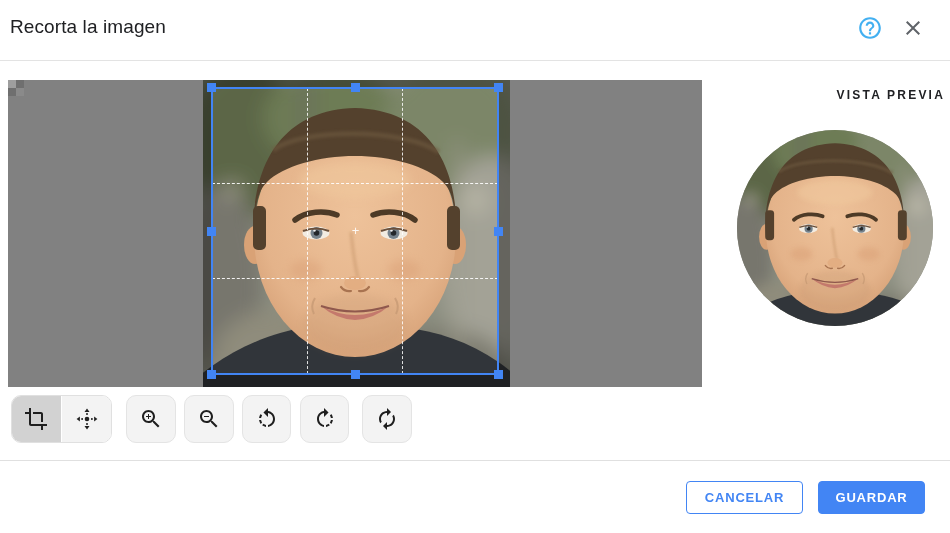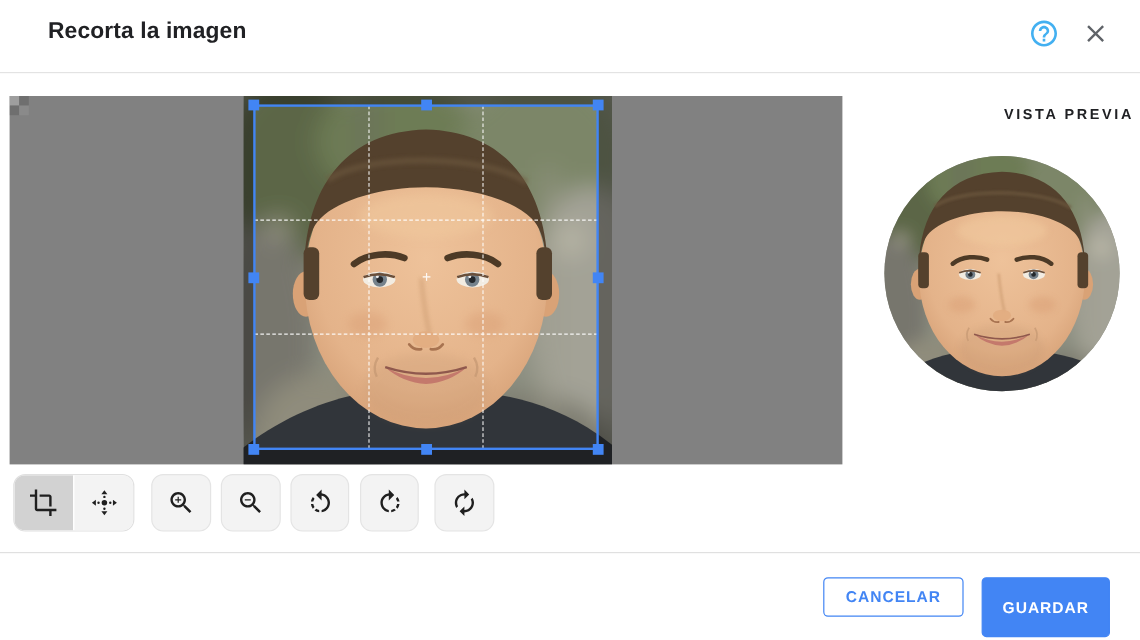--- a/index.html
+++ b/index.html
@@ -1,21 +1,21 @@
 <!DOCTYPE html>
 <html><head>
 <meta charset="utf-8">
 <style>
   * { margin:0; padding:0; box-sizing:border-box; }
   html,body { width:950px; height:533px; background:#fff; overflow:hidden;
               font-family:"Liberation Sans","DejaVu Sans",sans-serif; }
   .abs { position:absolute; }
 
   
-  #dialog-title { left:40px; top:16px; font-size:19px; color:#202124; letter-spacing:.1px;font-weight:bold; }
+  #dialog-title { left:10px; top:16px; font-size:19px; color:#202124; letter-spacing:.1px; }
   #help-btn  { left:856px; top:15px; width:28px; height:28px; border:none; background:none; cursor:pointer; }
   #close-btn { left:900px; top:16px; width:26px; height:26px; border:none; background:none; cursor:pointer; }
   .hdr-divider { left:0; top:60px; width:950px; height:1px; background:#e3e3e3; }
   .ftr-divider { left:0; top:460px; width:950px; height:1px; background:#e0e0e0; }
 
   
   #editor { left:8px; top:80px; width:694px; height:307px; background:#818181; overflow:hidden; }
   .checker { width:8px; height:8px; }
   #photo { left:195px; top:0; width:307px; height:307px; filter:brightness(.62) saturate(.92); }
   #crop-box { left:204px; top:8px; width:286px; height:286px; }
@@ -48,21 +48,21 @@
   #tool-zoom-in  { left:126px; width:50px; }
   #tool-zoom-out { left:184px; width:50px; }
   #tool-rot-ccw  { left:242px; width:49px; }
   #tool-rot-cw   { left:300px; width:49px; }
   #tool-reset    { left:362px; width:50px; }
 
   
   #cancel-btn { left:686px; top:481px; width:117px; height:33px; background:#fff; border:1px solid #4285f4;
                 border-radius:4px; color:#4285f4; font-size:13px; font-weight:700; letter-spacing:.8px;
                 cursor:pointer; font-family:inherit; }
-  #save-btn { left:818px; top:481px; width:107px; height:50px; background:#4285f4; border:1px solid #4285f4;
+  #save-btn { left:818px; top:481px; width:107px; height:33px; background:#4285f4; border:1px solid #4285f4;
               border-radius:4px; color:#fff; font-size:13px; font-weight:700; letter-spacing:.8px;
               cursor:pointer; font-family:inherit; }
 </style>
 </head>
 <body>
 
 <svg width="0" height="0" style="position:absolute">
   <defs>
     <radialGradient id="skin" cx="50%" cy="42%" r="65%">
       <stop offset="0%" stop-color="#eec29a"></stop>

